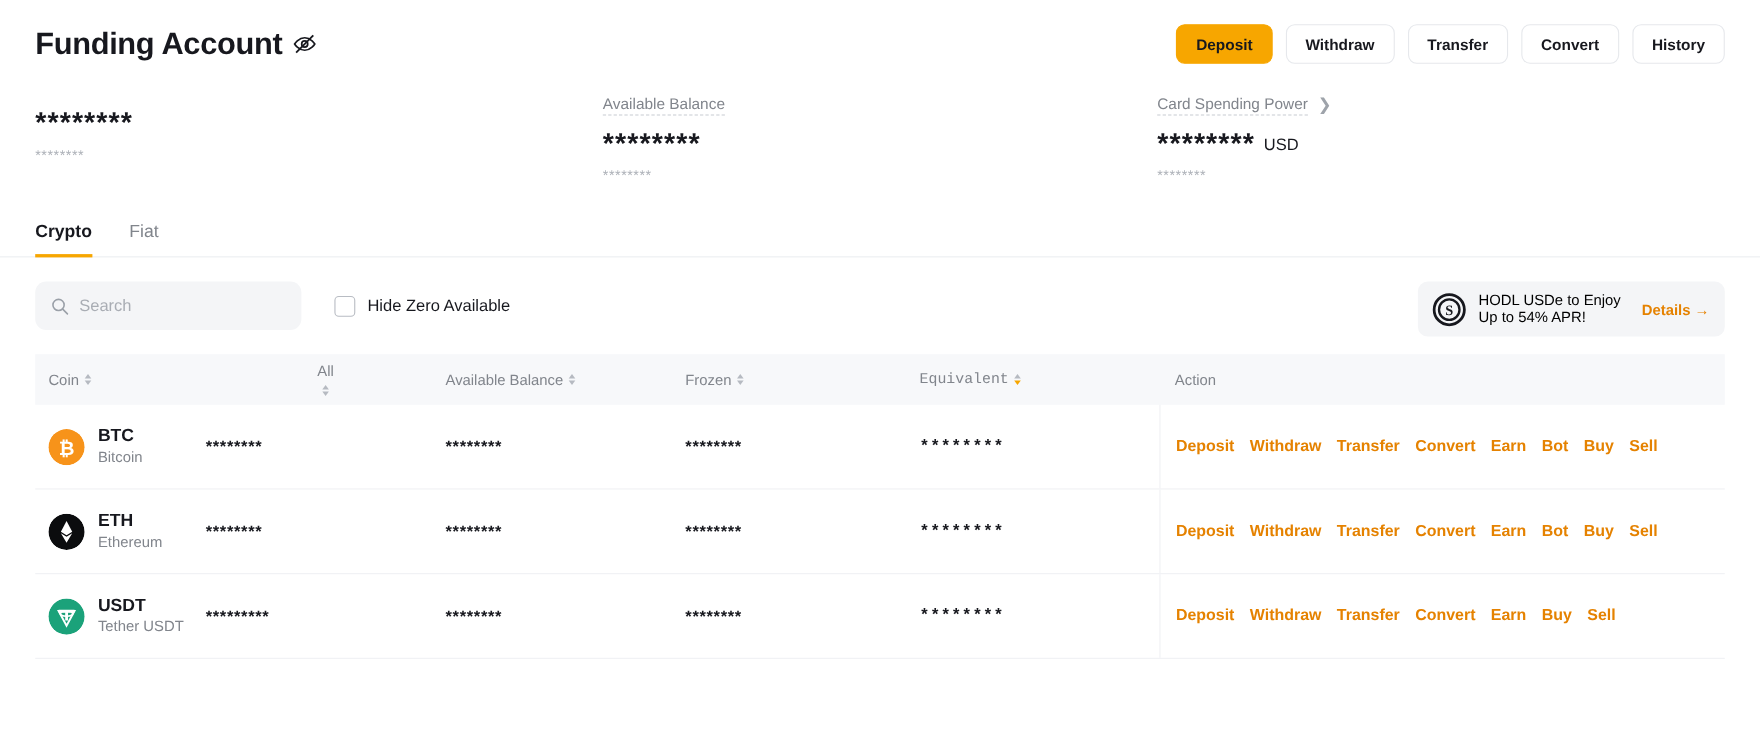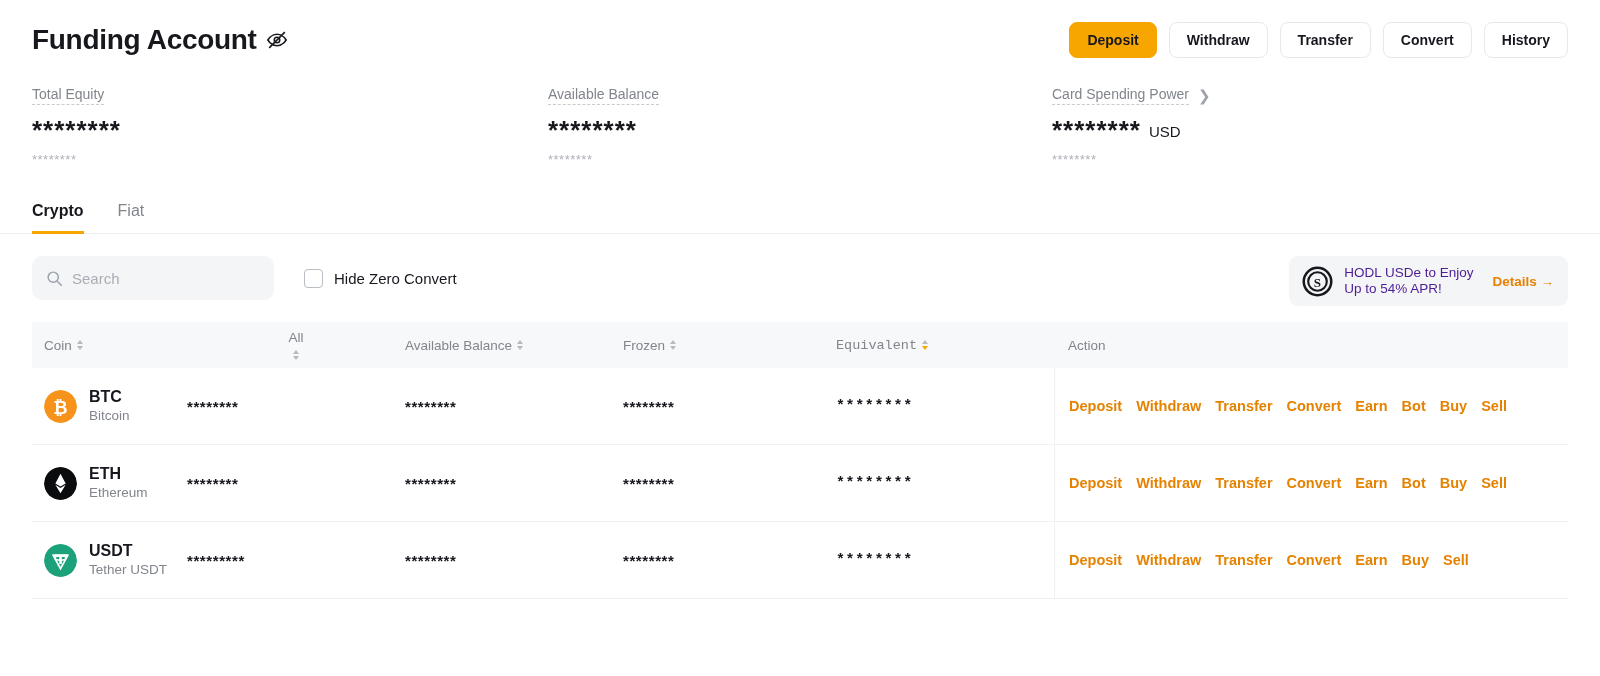--- a/index.html
+++ b/index.html
@@ -106,21 +106,21 @@
   }
   .chk-label { font-size: 15px; color: #17181e; }
 
   .promo {
     position: absolute; right: 32px; top: 22px;
     height: 50px; background: #f4f5f7; border-radius: 9px;
     display: flex; align-items: center; gap: 11px;
     padding: 0 14px 0 13px;
   }
   .promo-text {
-    font-size: 13.5px; line-height: 16px; color: #4c1d95;
+    font-size: 13.5px; line-height: 16px; color: #000000;
     white-space: nowrap;
   }
   .promo-link {
     font-size: 13.5px; font-weight: 700; color: #e58200;
     margin-left: 8px; white-space: nowrap; cursor: pointer;
   }
 
   
   .table { margin: 22px 32px 0 32px; }
   .thead {
@@ -189,23 +189,20 @@
       <div class="btn">Withdraw</div>
       <div class="btn">Transfer</div>
       <div class="btn">Convert</div>
       <div class="btn">History</div>
     </div>
   </div>
 
   <div class="summary">
 
     <div class="sum-col c1">
-      <div class="sum-label-row">
-        <span class="sum-label">Total Equity</span>
-      </div>
       <div class="sum-main">
         <span class="mask-lg">********</span>
       </div>
       <div class="mask-sm">********</div>
     </div>
 
     <div class="sum-col c2">
       <div class="sum-label-row">
         <span class="sum-label">Available Balance</span>
       </div>
@@ -237,21 +234,21 @@
     <div class="search-box">
       <svg width="17" height="17" viewBox="0 0 20 20">
         <circle cx="8.5" cy="8.5" r="6" fill="none" stroke="#9aa0a8" stroke-width="1.7"></circle>
         <line x1="13.2" y1="13.2" x2="18" y2="18" stroke="#9aa0a8" stroke-width="1.7" stroke-linecap="round"></line>
       </svg>
       <input type="text" placeholder="Search" style="">
     </div>
 
     <div class="chk-wrap">
       <span class="chk"></span>
-      <span class="chk-label">Hide Zero Convert</span>
+      <span class="chk-label">Hide Zero Available</span>
     </div>
 
     <div class="promo">
       <svg width="31" height="31" viewBox="0 0 32 32">
         <circle cx="16" cy="16" r="14.2" fill="none" stroke="#17181e" stroke-width="2.6"></circle>
         <circle cx="16" cy="16" r="9.6" fill="none" stroke="#17181e" stroke-width="2.2"></circle>
         <text x="16" y="21.4" text-anchor="middle" font-family="Liberation Serif, serif" font-size="13.5" font-weight="700" fill="#17181e">S</text>
       </svg>
       <div>
         <div class="promo-text">HODL USDe to Enjoy</div>

